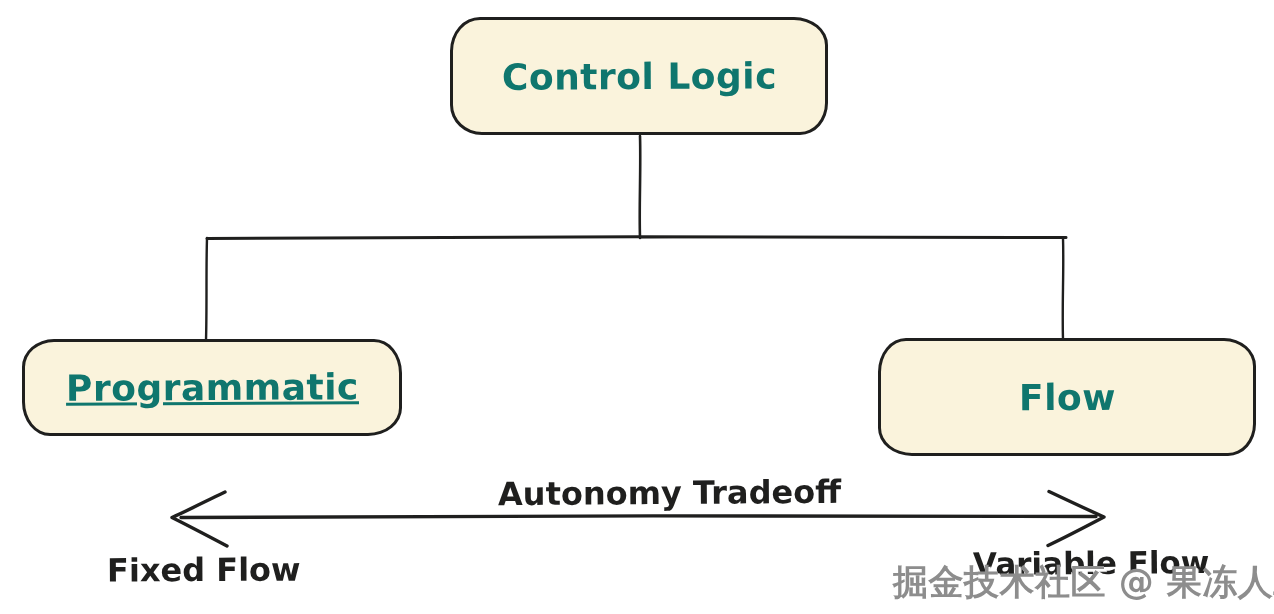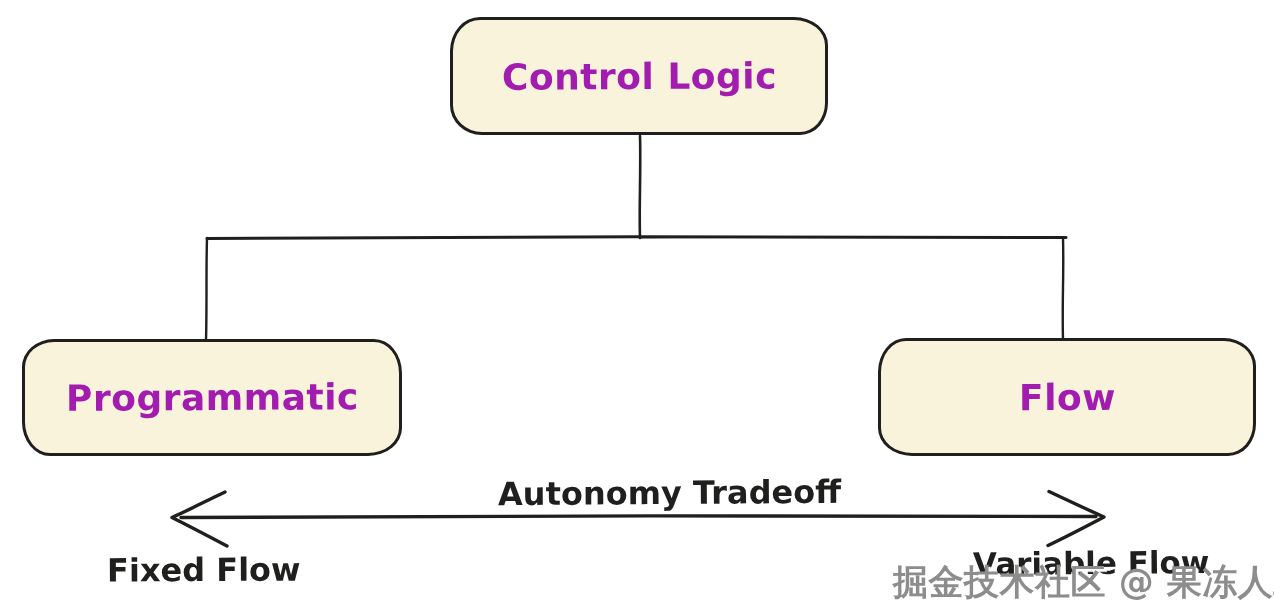--- a/index.html
+++ b/index.html
@@ -25,36 +25,37 @@
     pointer-events: none;
   }
   .node {
     position: absolute;
     background: #faf3dc;
     border: 3.5px solid #1f1f1e;
     box-sizing: border-box;
     display: flex;
     align-items: center;
     justify-content: center;
-    color: #a21caf;
+    color: #0f766e;
   }
   .node .node-label {
     font-size: 36px;
     font-weight: 600;
     letter-spacing: 0.5px;
     white-space: nowrap;
     transform: rotate(-0.3deg);
   }
   #node-root {
     left: 450px; top: 17px; width: 378px; height: 118px;
     border-radius: 30px 34px 28px 32px / 34px 28px 32px 30px;
   }
   #node-left {
-    left: 22px; top: 339px; width: 380px; height: 117px;
+    left: 22px; top: 339px; width: 380px; height: 97px;
     border-radius: 32px 28px 34px 28px / 28px 34px 28px 34px;
+    text-decoration: underline;
   }
   #node-right {
     left: 878px; top: 338px; width: 378px; height: 118px;
     border-radius: 28px 32px 28px 34px / 34px 28px 32px 28px;
   }
   .floating-label {
     position: absolute;
     font-weight: 600;
     color: #1f1f1e;
     white-space: nowrap;

